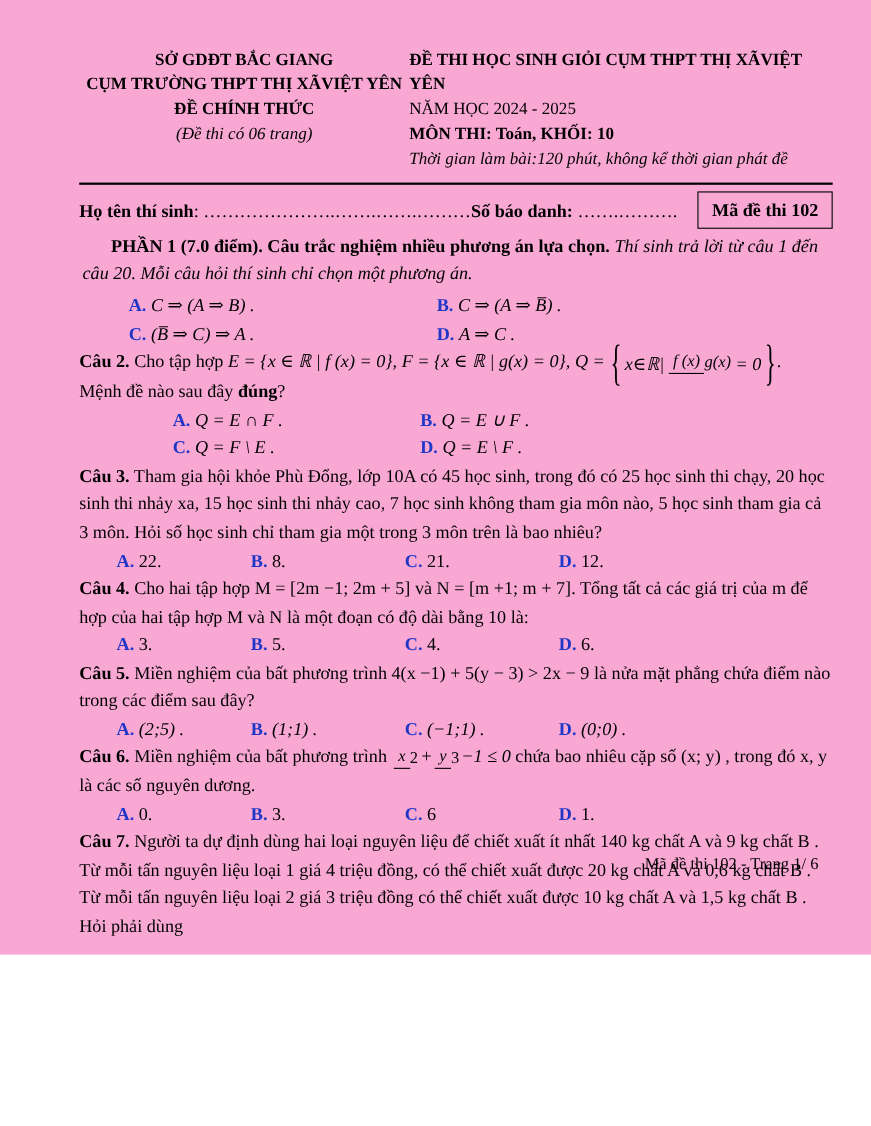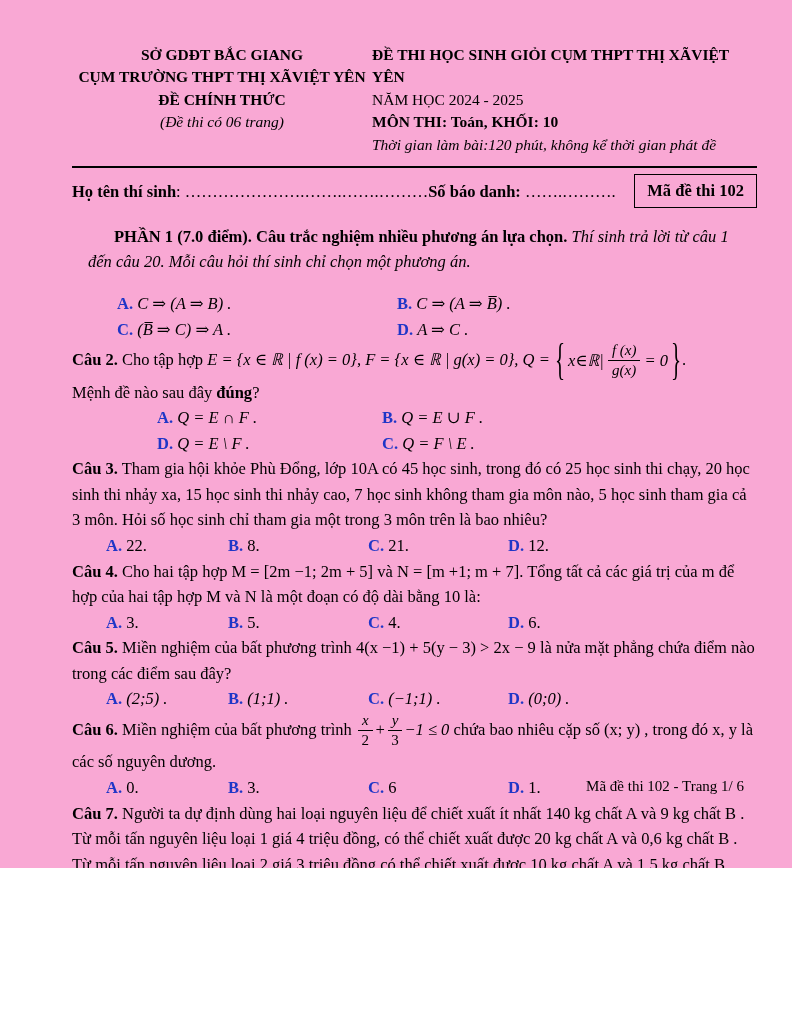--- a/index.html
+++ b/index.html
@@ -21,32 +21,32 @@
   .header { display:flex; }
   .h-left { width:300px; text-align:center; }
   .h-right { flex:1; }
   .hline { font-size:15.5px; line-height:1.45; }
   .rule { border:none; border-top:2px solid #000; margin:10px 0 8px 0; }
   
   .cand-row { display:flex; justify-content:space-between; align-items:center; margin-bottom:2px; }
   .code-box { border:1.6px solid #000; padding:3px 12px; font-weight:bold; white-space:nowrap; margin-top:-2px; }
   
   .section-a { font-weight:bold; }
-  .part1 { margin:16px; text-indent:26px; }
+  .part1 { margin:3px; text-indent:26px; }
   .q { margin:0; }
   .qlabel { font-weight:bold; }
   
   .opts2 { display:grid; grid-template-columns:280px auto; margin-left:45px; }
-  .opts2.indent2 { margin-left:85px; grid-template-columns:225px auto; }
+  .opts2.indent2 { margin-left:85px; grid-template-columns:225px auto;font-family:Liberation Serif, serif; }
   .opts4 { display:grid; grid-template-columns:122px 140px 140px auto; margin-left:34px; }
   .L { color:#1f36c7; font-weight:bold; }
   .math { font-style:italic; }
   
   .mexpr { display:inline-flex; align-items:center; gap:2px; vertical-align:middle; }
-  .frac { display:inline-flex; flex-direction:column; align-items:center; vertical-align:middle; line-height:1.15; font-size:15px; margin:0 2px; }
+  .frac { display:inline-flex; flex-direction:row; align-items:center; vertical-align:middle; line-height:1.15; font-size:15px; margin:0 2px; }
   .frac .num { border-bottom:1px solid #000; padding:0 4px 1px 4px; }
   .frac .den { padding-top:1px; }
   .brace { display:inline-block; font-size:21px; transform:scaleY(2.15); line-height:1; padding:0 1px; font-style:normal; }
   .footer { position:absolute; right:48px; bottom:70px; font-size:15px; }
 </style>
 </head>
 <body>
 
 <div class="page">
 
@@ -92,22 +92,22 @@
           <span class="num math">f (x)</span>
           <span class="den math">g(x)</span>
         </span>
         <span class="math">= 0</span>
         <span class="brace">}</span>
       </span><span>.</span></p>
   <p class="q"><span>Mệnh đề nào sau đây </span><b>đúng</b><span>?</span></p>
   <div class="opts2 indent2">
     <div class="opt"><b class="L">A.</b> <span class="math">Q = E ∩ F .</span></div>
     <div class="opt"><b class="L">B.</b> <span class="math">Q = E ∪ F .</span></div>
+    <div class="opt"><b class="L">C.</b> <span class="math">Q = F \ E .</span></div>
     <div class="opt"><b class="L">D.</b> <span class="math">Q = E \ F .</span></div>
-    <div class="opt"><b class="L">C.</b> <span class="math">Q = F \ E .</span></div>
   </div>
 
   <p class="q"><b class="qlabel">Câu 3.</b> <span>Tham gia hội khỏe Phù Đổng, lớp 10A có 45 học sinh, trong đó có 25 học sinh thi chạy, 20 học sinh thi nhảy xa, 15 học sinh thi nhảy cao, 7 học sinh không tham gia môn nào, 5 học sinh tham gia cả 3 môn. Hỏi số học sinh chỉ tham gia một trong 3 môn trên là bao nhiêu?</span></p>
   <div class="opts4">
     <div class="opt"><b class="L">A.</b> <span>22.</span></div>
     <div class="opt"><b class="L">B.</b> <span>8.</span></div>
     <div class="opt"><b class="L">C.</b> <span>21.</span></div>
     <div class="opt"><b class="L">D.</b> <span>12.</span></div>
   </div>
 

